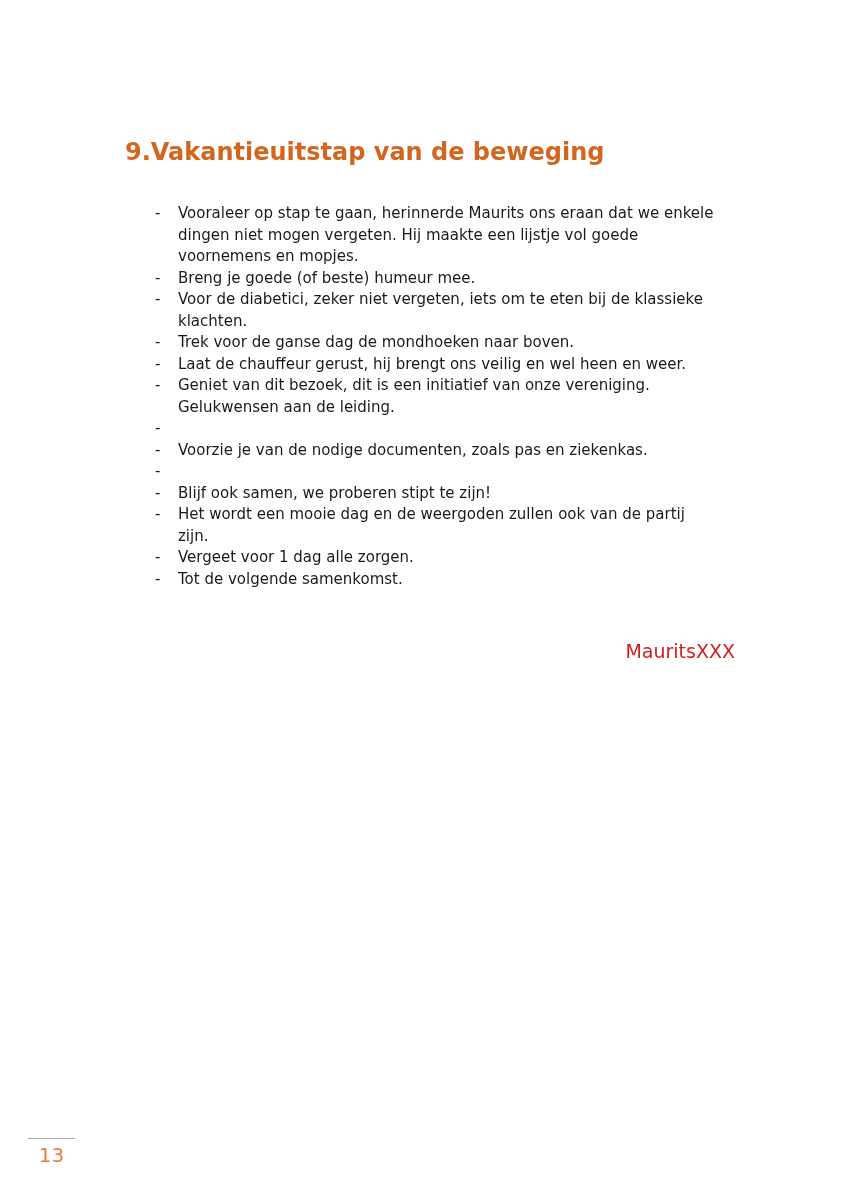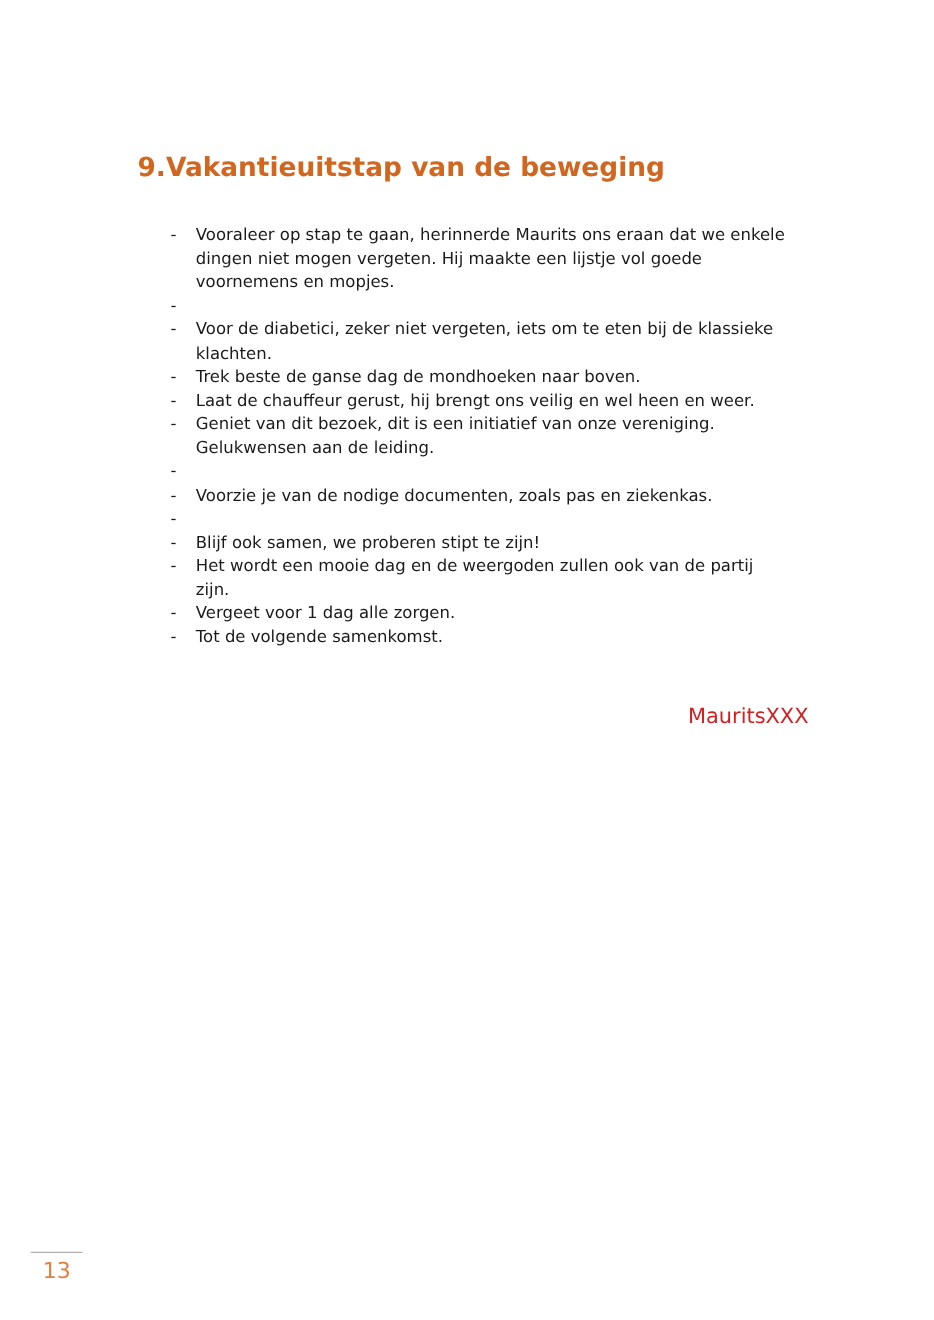--- a/index.html
+++ b/index.html
@@ -79,29 +79,30 @@
 
   <div class="list">
     <div class="item">
       <span class="dash">-</span>
       <span class="text">Vooraleer op stap te gaan, herinnerde Maurits ons eraan dat we enkele
 dingen niet mogen vergeten. Hij maakte een lijstje vol goede
 voornemens en mopjes.</span>
     </div>
     <div class="item">
       <span class="dash">-</span>
+      <span class="text">Breng je goede (of beste) humeur mee.</span>
     </div>
     <div class="item">
       <span class="dash">-</span>
       <span class="text">Voor de diabetici, zeker niet vergeten, iets om te eten bij de klassieke
 klachten.</span>
     </div>
     <div class="item">
       <span class="dash">-</span>
-      <span class="text">Trek beste de ganse dag de mondhoeken naar boven.</span>
+      <span class="text">Trek voor de ganse dag de mondhoeken naar boven.</span>
     </div>
     <div class="item">
       <span class="dash">-</span>
       <span class="text">Laat de chauffeur gerust, hij brengt ons veilig en wel heen en weer.</span>
     </div>
     <div class="item">
       <span class="dash">-</span>
       <span class="text">Geniet van dit bezoek, dit is een initiatief van onze vereniging.
 Gelukwensen aan de leiding.</span>
     </div>

